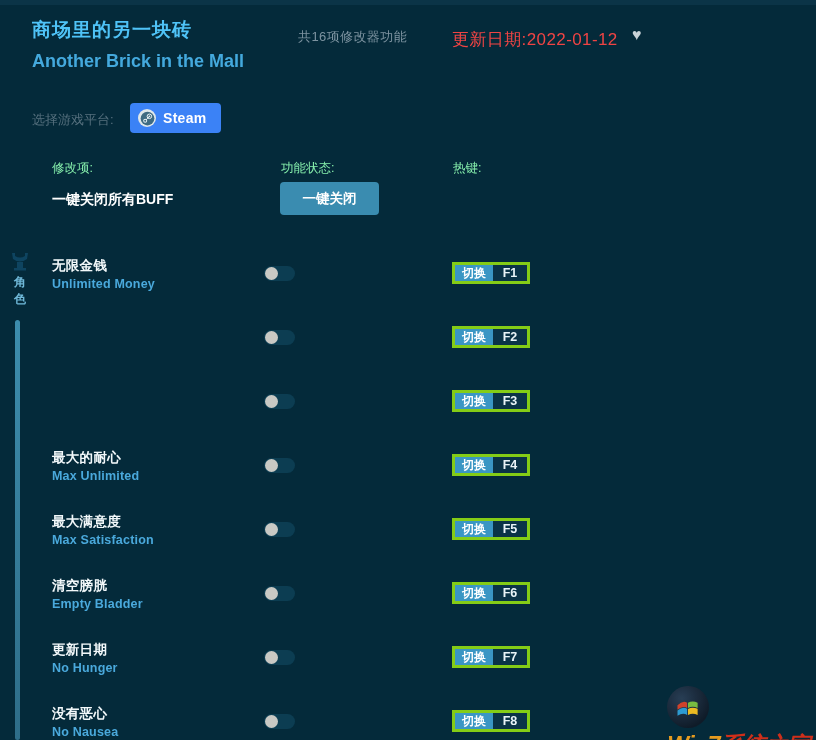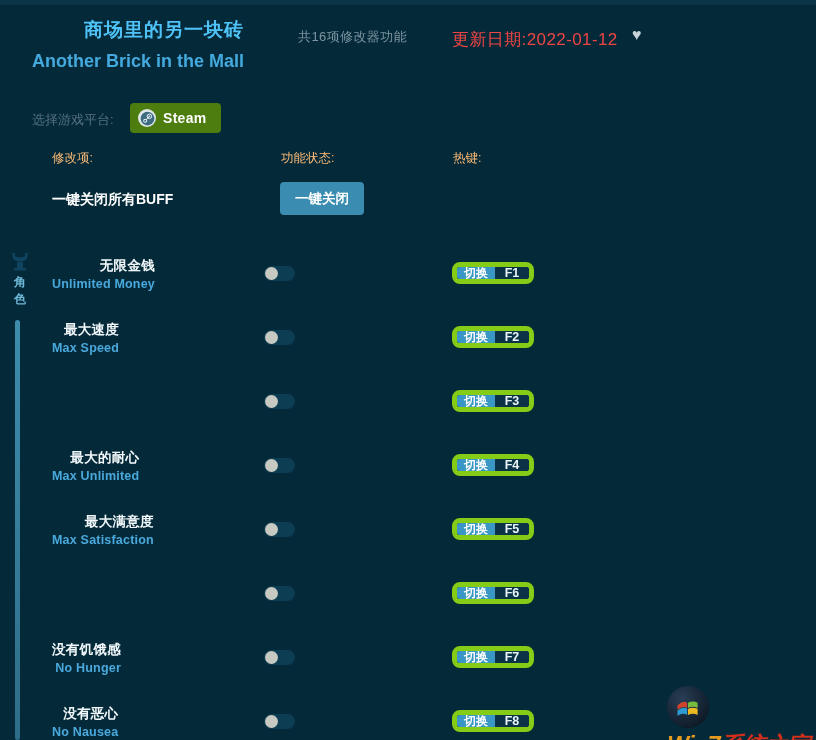--- a/index.html
+++ b/index.html
@@ -25,21 +25,20 @@
     height: 5px;
     background: #0b3447;
   }
 
   
   .header {
     position: absolute;
     top: 5px; left: 0;
     width: 816px;
     height: 88px;
-    text-align: right;
   }
 
   .title-block {
     position: absolute;
     left: 32px;
     top: 12px;
   }
 
   .title-cn {
     font-size: 19px;
@@ -101,21 +100,21 @@
     color: #56707e;
   }
 
   .steam-btn {
     position: absolute;
     left: 130px;
     top: 0;
     height: 30px;
     padding: 0 14px 0 8px;
     border-radius: 4px;
-    background: #4d7c0f;
+    background: #3b82f6;
     display: flex;
     align-items: center;
     gap: 7px;
     cursor: pointer;
   }
 
   .steam-btn .steam-logo {
     width: 18px; height: 18px;
     border-radius: 50%;
     background: #dfe7ea;
@@ -139,22 +138,22 @@
     position: absolute;
     top: 150px;
     left: 0;
     width: 816px;
     height: 20px;
   }
 
   .col-h {
     position: absolute;
     font-size: 12.5px;
-    color: #fdba74;
-    top: 0;
+    color: #86efac;
+    top: 10px;
   }
 
   .col-h-item   { left: 52px; }
   .col-h-status { left: 281px; }
   .col-h-hotkey { left: 453px; }
 
   
   .oneclick-row {
     position: absolute;
     top: 182px;
@@ -169,21 +168,21 @@
     top: 9px;
     font-size: 14px;
     color: #ffffff;
     font-weight: bold;
   }
 
   .oneclick-btn {
     position: absolute;
     left: 280px;
     top: 0;
-    width: 84px;
+    width: 99px;
     height: 33px;
     border-radius: 4px;
     background: #3a8cb0;
     color: #ffffff;
     font-size: 13.5px;
     font-weight: bold;
     display: flex;
     align-items: center;
     justify-content: center;
     cursor: pointer;
@@ -246,21 +245,20 @@
   .row {
     position: relative;
     height: 64px;
     width: 816px;
   }
 
   .row-names {
     position: absolute;
     left: 52px;
     top: 8px;
-    text-align: right;
   }
 
   .row-cn {
     font-size: 13.5px;
     font-weight: bold;
     color: #f2f8fa;
     line-height: 19px;
     letter-spacing: 0.3px;
   }
 
@@ -293,23 +291,23 @@
     background: #c9c9c4;
   }
 
   .hotkey {
     position: absolute;
     left: 452px;
     top: 14px;
     height: 22px;
     display: flex;
     align-items: stretch;
-    border-radius: 8px;
+    border-radius: 0;
     overflow: hidden;
-    border: 5px solid #84cc16;
+    border: 3px solid #84cc16;
     cursor: pointer;
   }
 
   .hotkey .hk-action {
     background: #3a96c4;
     color: #ffffff;
     font-size: 12px;
     font-weight: bold;
     padding: 0 7px;
     display: flex;
@@ -445,24 +443,20 @@
       </div>
       <div class="toggle">
         <div class="knob"></div>
       </div>
       <div class="hotkey">
         <div class="hk-action">切换</div>
         <div class="hk-key">F1</div>
       </div>
     </div>
     <div class="row">
-      <div class="row-names">
-        <div class="row-cn">最大速度</div>
-        <div class="row-en">Max Speed</div>
-      </div>
       <div class="toggle">
         <div class="knob"></div>
       </div>
       <div class="hotkey">
         <div class="hk-action">切换</div>
         <div class="hk-key">F2</div>
       </div>
     </div>
     <div class="row">
       <div class="toggle">
@@ -493,31 +487,35 @@
       </div>
       <div class="toggle">
         <div class="knob"></div>
       </div>
       <div class="hotkey">
         <div class="hk-action">切换</div>
         <div class="hk-key">F5</div>
       </div>
     </div>
     <div class="row">
+      <div class="row-names">
+        <div class="row-cn">清空膀胱</div>
+        <div class="row-en">Empty Bladder</div>
+      </div>
       <div class="toggle">
         <div class="knob"></div>
       </div>
       <div class="hotkey">
         <div class="hk-action">切换</div>
         <div class="hk-key">F6</div>
       </div>
     </div>
     <div class="row">
       <div class="row-names">
-        <div class="row-cn">没有饥饿感</div>
+        <div class="row-cn">更新日期</div>
         <div class="row-en">No Hunger</div>
       </div>
       <div class="toggle">
         <div class="knob"></div>
       </div>
       <div class="hotkey">
         <div class="hk-action">切换</div>
         <div class="hk-key">F7</div>
       </div>
     </div>

